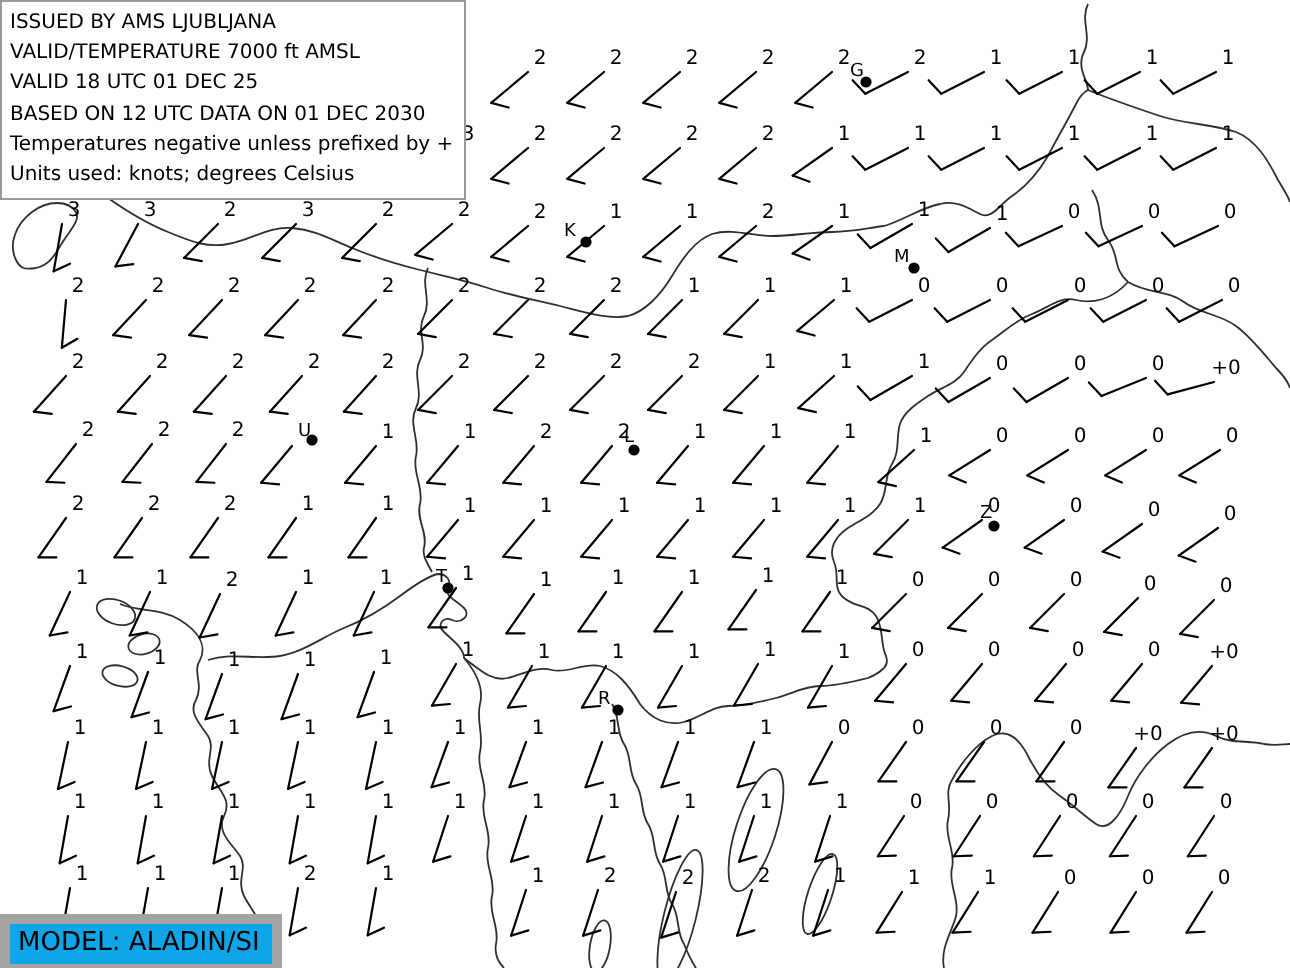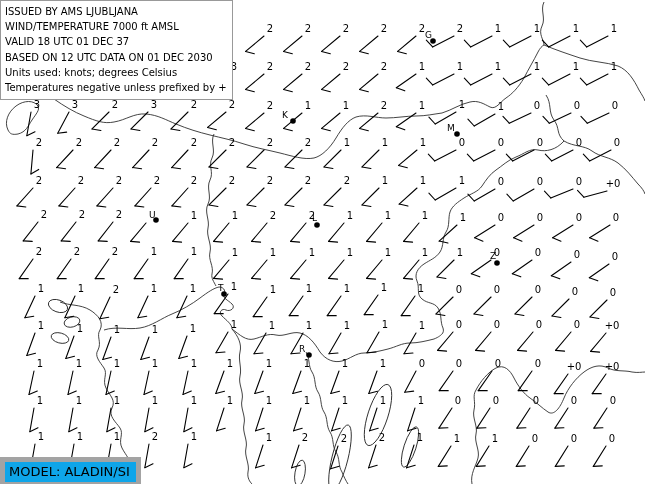--- a/index.html
+++ b/index.html
@@ -606,24 +606,24 @@
         <circle cx="224" cy="294" r="2.8" fill="#000"></circle>
         <text x="490" y="259" class="stn">Z</text>
         <circle cx="497" cy="263" r="2.8" fill="#000"></circle>
         <text x="299" y="352" class="stn">R</text>
         <circle cx="309" cy="355" r="2.8" fill="#000"></circle>
       </g>
   </svg>
 
   <div class="info-box">
     <div>ISSUED BY AMS LJUBLJANA</div>
-    <div><span>WIND/TEMPERATURE </span><span class="b">7000 ft AMSL</span></div>
-    <div class="b">VALID 18 UTC 01 DEC 37</div>
+    <div><span>VALID/TEMPERATURE </span><span class="b">7000 ft AMSL</span></div>
+    <div class="b">VALID 18 UTC 01 DEC 25</div>
     <div>BASED ON 12 UTC DATA ON 01 DEC 2030</div>
+    <div>Temperatures negative unless prefixed by +</div>
     <div>Units used: knots; degrees Celsius</div>
-    <div>Temperatures negative unless prefixed by +</div>
   </div>
 
   <div class="model-box">
     <span>MODEL: ALADIN/SI</span>
   </div>
 
 </div>
 
 </body></html>

